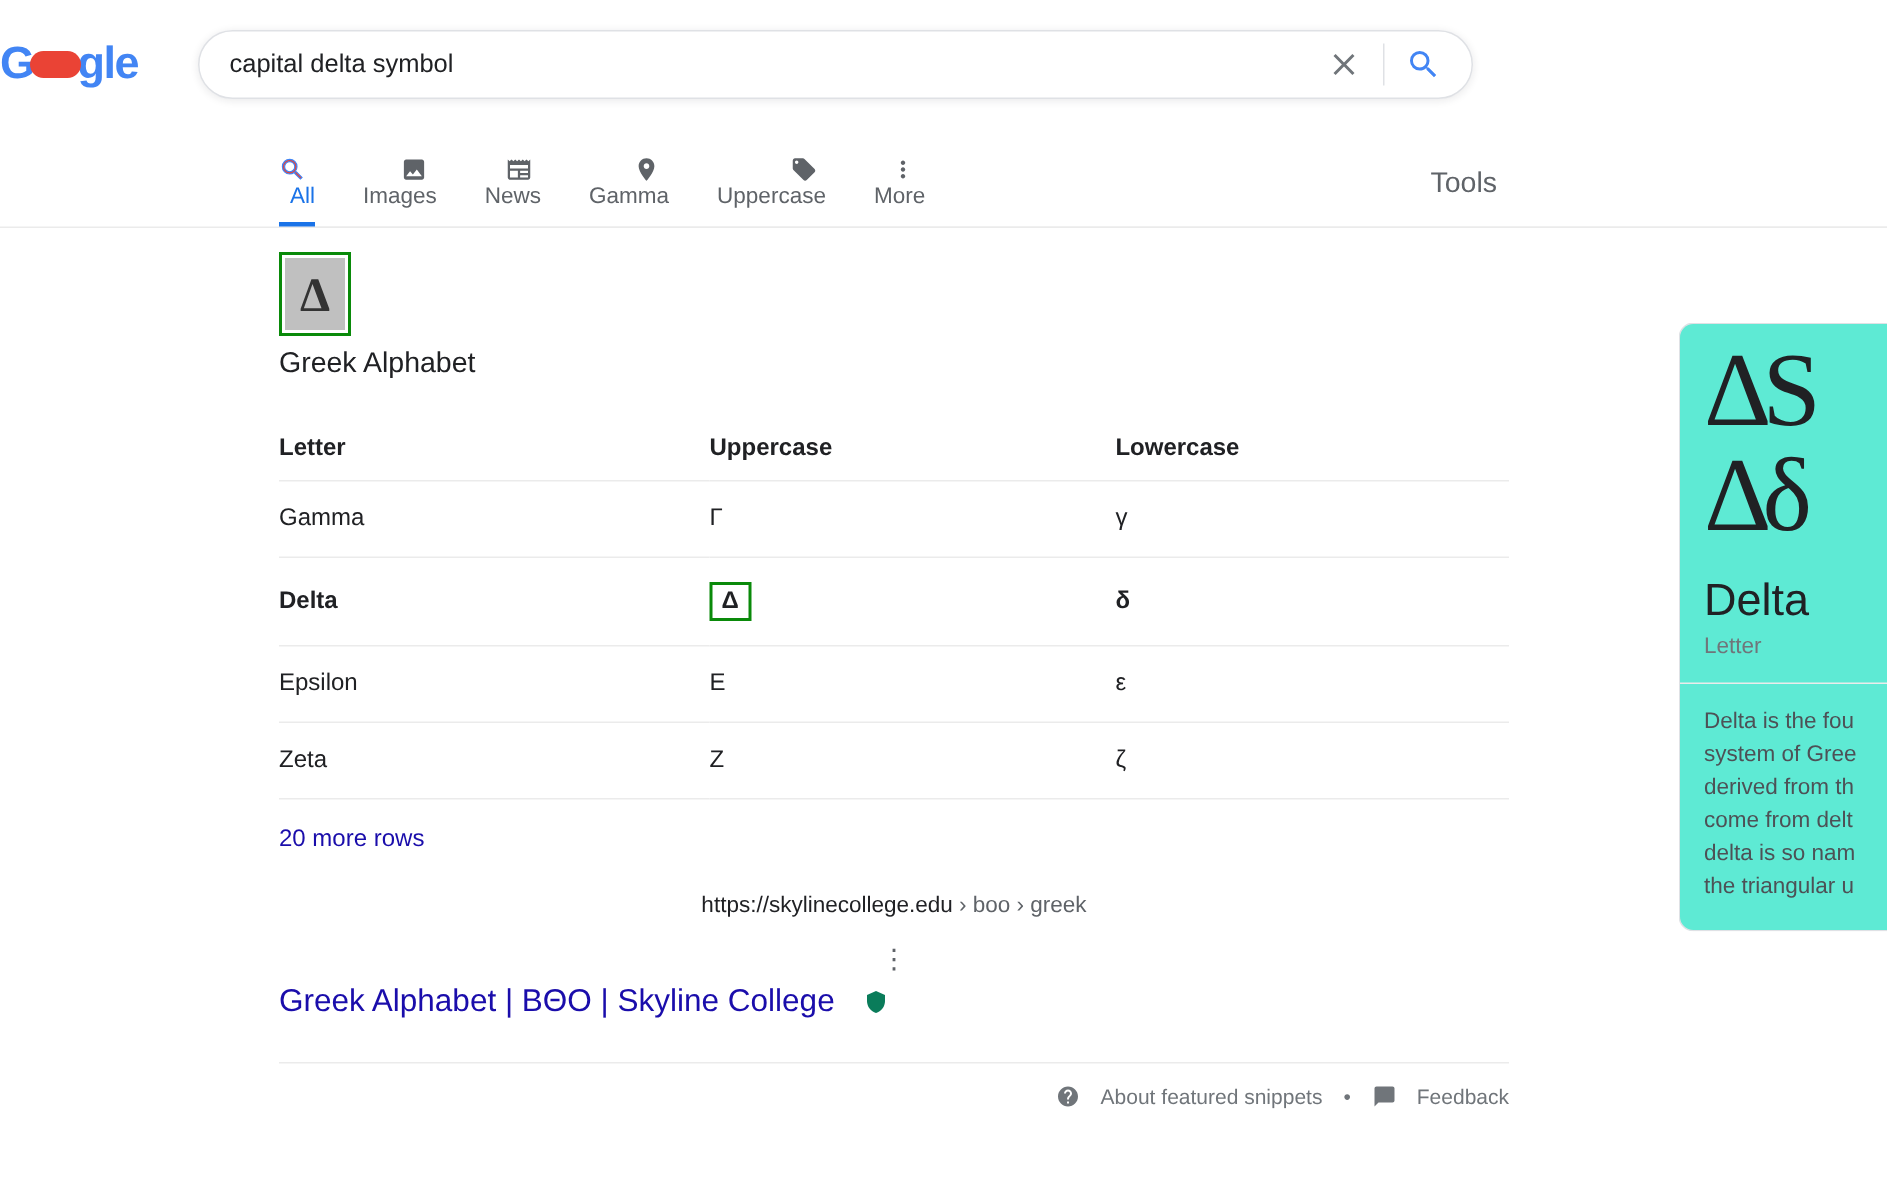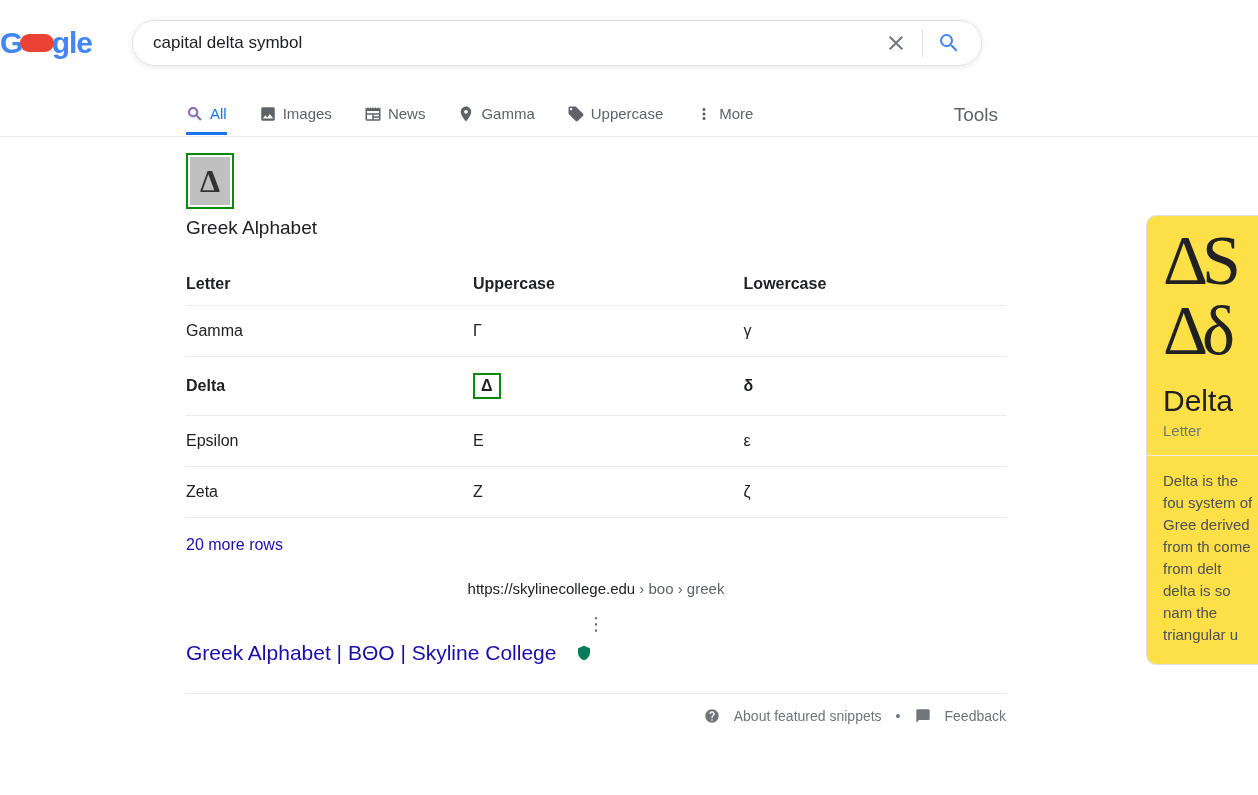--- a/index.html
+++ b/index.html
@@ -81,28 +81,29 @@
     .tabs-row::after {
       content: "";
       position: absolute;
       left: -186px;
       right: -2000px;
       bottom: -1px;
       border-bottom: 1px solid #ebebeb;
     }
     .tab {
       display: flex;
-      align-items: flex-start;
+      align-items: flex-end;
       margin-right: 32px;
       padding: 10px 0 12px;
       color: #5f6368;
       font-size: 15px;
       cursor: pointer;
       position: relative;
       z-index: 2;
+      flex-direction: column;
     }
     .tab.active {
       color: #1a73e8;
       border-bottom: 3px solid #1a73e8;
       padding-bottom: 9px;
     }
     .tab-icon {
       width: 18px;
       height: 18px;
       margin-right: 6px;
@@ -217,26 +218,26 @@
       margin-top: 28px;
       border-top: 1px solid #ebebeb;
       padding-top: 14px;
     }
     .footer-row .dot { color: #70757a; }
     .footer-icon { width: 16px; height: 16px; fill: #70757a; }
     .kp {
       position: absolute;
       right: 0;
       top: 215px;
-      width: 112px;
+      width: 139px;
       border: 1px solid #dfe1e5;
       border-radius: 10px 0 0 10px;
       border-right: none;
       padding: 0 0 18px 16px;
-      background: #fde047;
+      background: #5eead4;
       overflow: hidden;
     }
     .kp-img-row {
       display: flex;
       flex-direction: column;
       align-items: flex-start;
       padding-top: 10px;
     }
     .kp-sym {
       font-family: "Times New Roman", serif;

